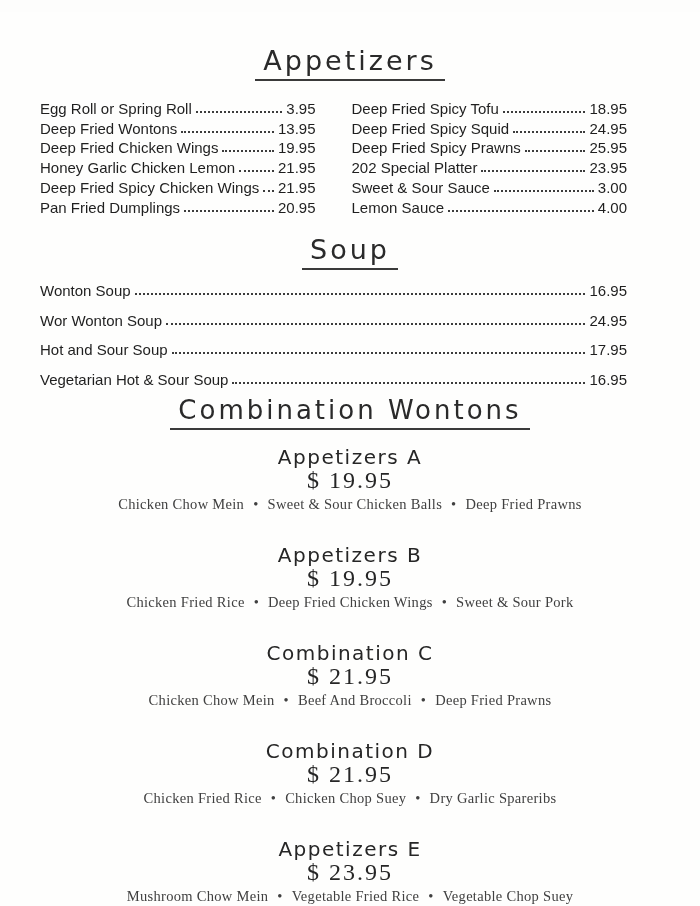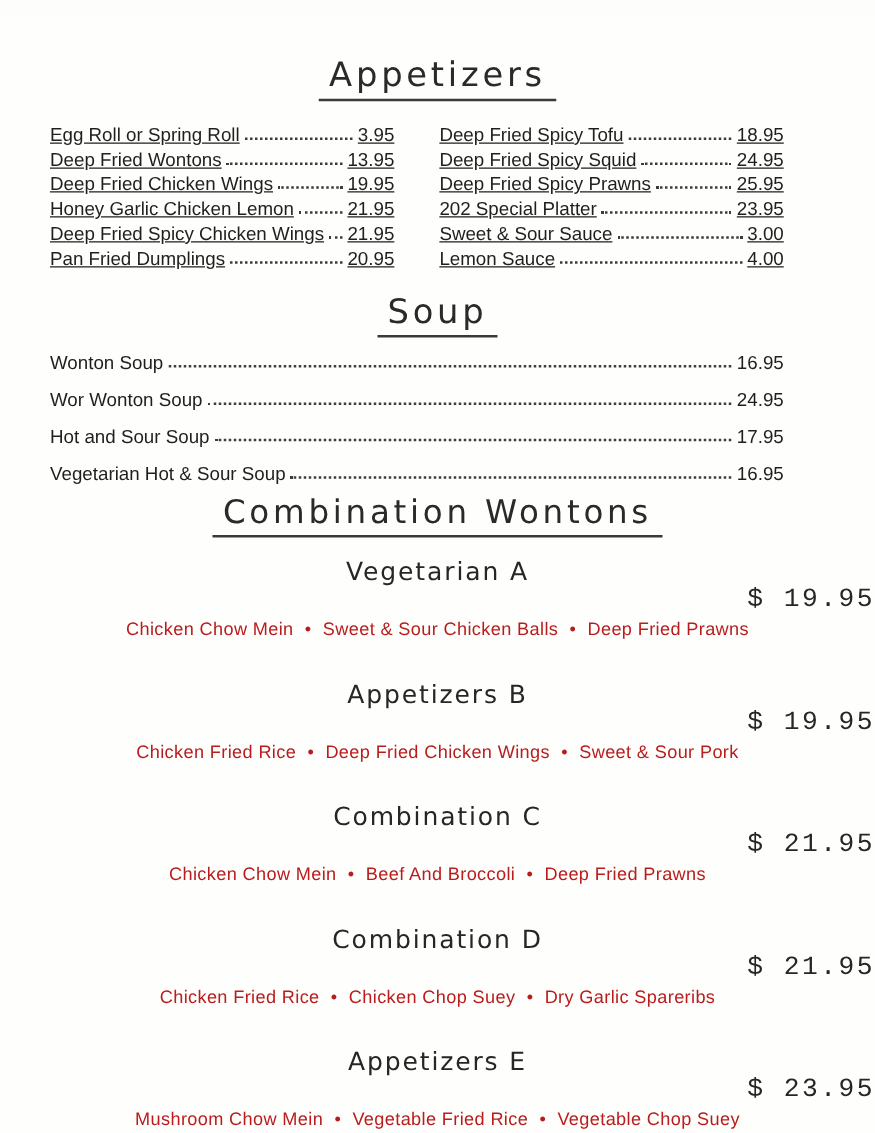--- a/index.html
+++ b/index.html
@@ -36,21 +36,20 @@
   #appetizers-title { padding-top: 34px; font-size: 27px; line-height: 30px; }
   #soup-title       { margin-top: 18px;  font-size: 27px; line-height: 30px; }
   #combos-title     { margin-top: 0px;   font-size: 26px; line-height: 30px; }
 
   
   .menu-columns {
     display: grid;
     grid-template-columns: 1fr 1fr;
     column-gap: 36px;
     padding: 18px 73px 0 40px;
-    text-decoration: underline;
   }
   .menu-col { min-width: 0; }
   .menu-row {
     display: flex;
     align-items: baseline;
     font-size: 15px;
     line-height: 19.7px;
     white-space: nowrap;
   }
   .soup-list { padding: 6px 73px 0 40px; }
@@ -72,34 +71,33 @@
   .combo { margin-top: 30px; }
   .combo:first-child { margin-top: 16px; }
   .combo-name {
     font-family: "DejaVu Sans", sans-serif;
     font-size: 20px;
     line-height: 23px;
     letter-spacing: 1.5px;
     color: #262626;
   }
   .combo-price {
-    font-family: Liberation Mono, monospace;
-    font-size: 21px;
+    font-family: Liberation Serif, serif;
+    font-size: 24px;
     line-height: 23px;
     letter-spacing: 2px;
     color: #262626;
-    text-align: right;
   }
   .combo-desc {
-    font-family: Liberation Sans, sans-serif;
+    font-family: Liberation Serif, serif;
     font-size: 14.5px;
     line-height: 19px;
     margin-top: 3px;
     letter-spacing: 0.3px;
-    color: #b91c1c;
+    color: #404040;
   }
   .bullet { padding: 0 9px; }
 
   
   .scan-line {
     position: absolute;
     left: 0; top: 895px;
     width: 700px; height: 2px;
     background: linear-gradient(90deg, #e3e1dd, #c9c7c2 20%, #d4d2cd 60%, #cfcdc8);
   }
@@ -212,21 +210,21 @@
         <span class="price">16.95</span>
       </div>
     </div>
 
   <div class="section-title" id="combos-title">
     <span class="title-inner">Combination Wontons</span>
   </div>
 
   <div class="combos-wrap" id="combo-list">
       <div class="combo">
-        <div class="combo-name">Vegetarian A</div>
+        <div class="combo-name">Appetizers A</div>
         <div class="combo-price">$ 19.95</div>
         <div class="combo-desc"><span>Chicken Chow Mein</span><span class="bullet">•</span><span>Sweet &amp; Sour Chicken Balls</span><span class="bullet">•</span><span>Deep Fried Prawns</span></div>
       </div>
       <div class="combo">
         <div class="combo-name">Appetizers B</div>
         <div class="combo-price">$ 19.95</div>
         <div class="combo-desc"><span>Chicken Fried Rice</span><span class="bullet">•</span><span>Deep Fried Chicken Wings</span><span class="bullet">•</span><span>Sweet &amp; Sour Pork</span></div>
       </div>
       <div class="combo">
         <div class="combo-name">Combination C</div>

